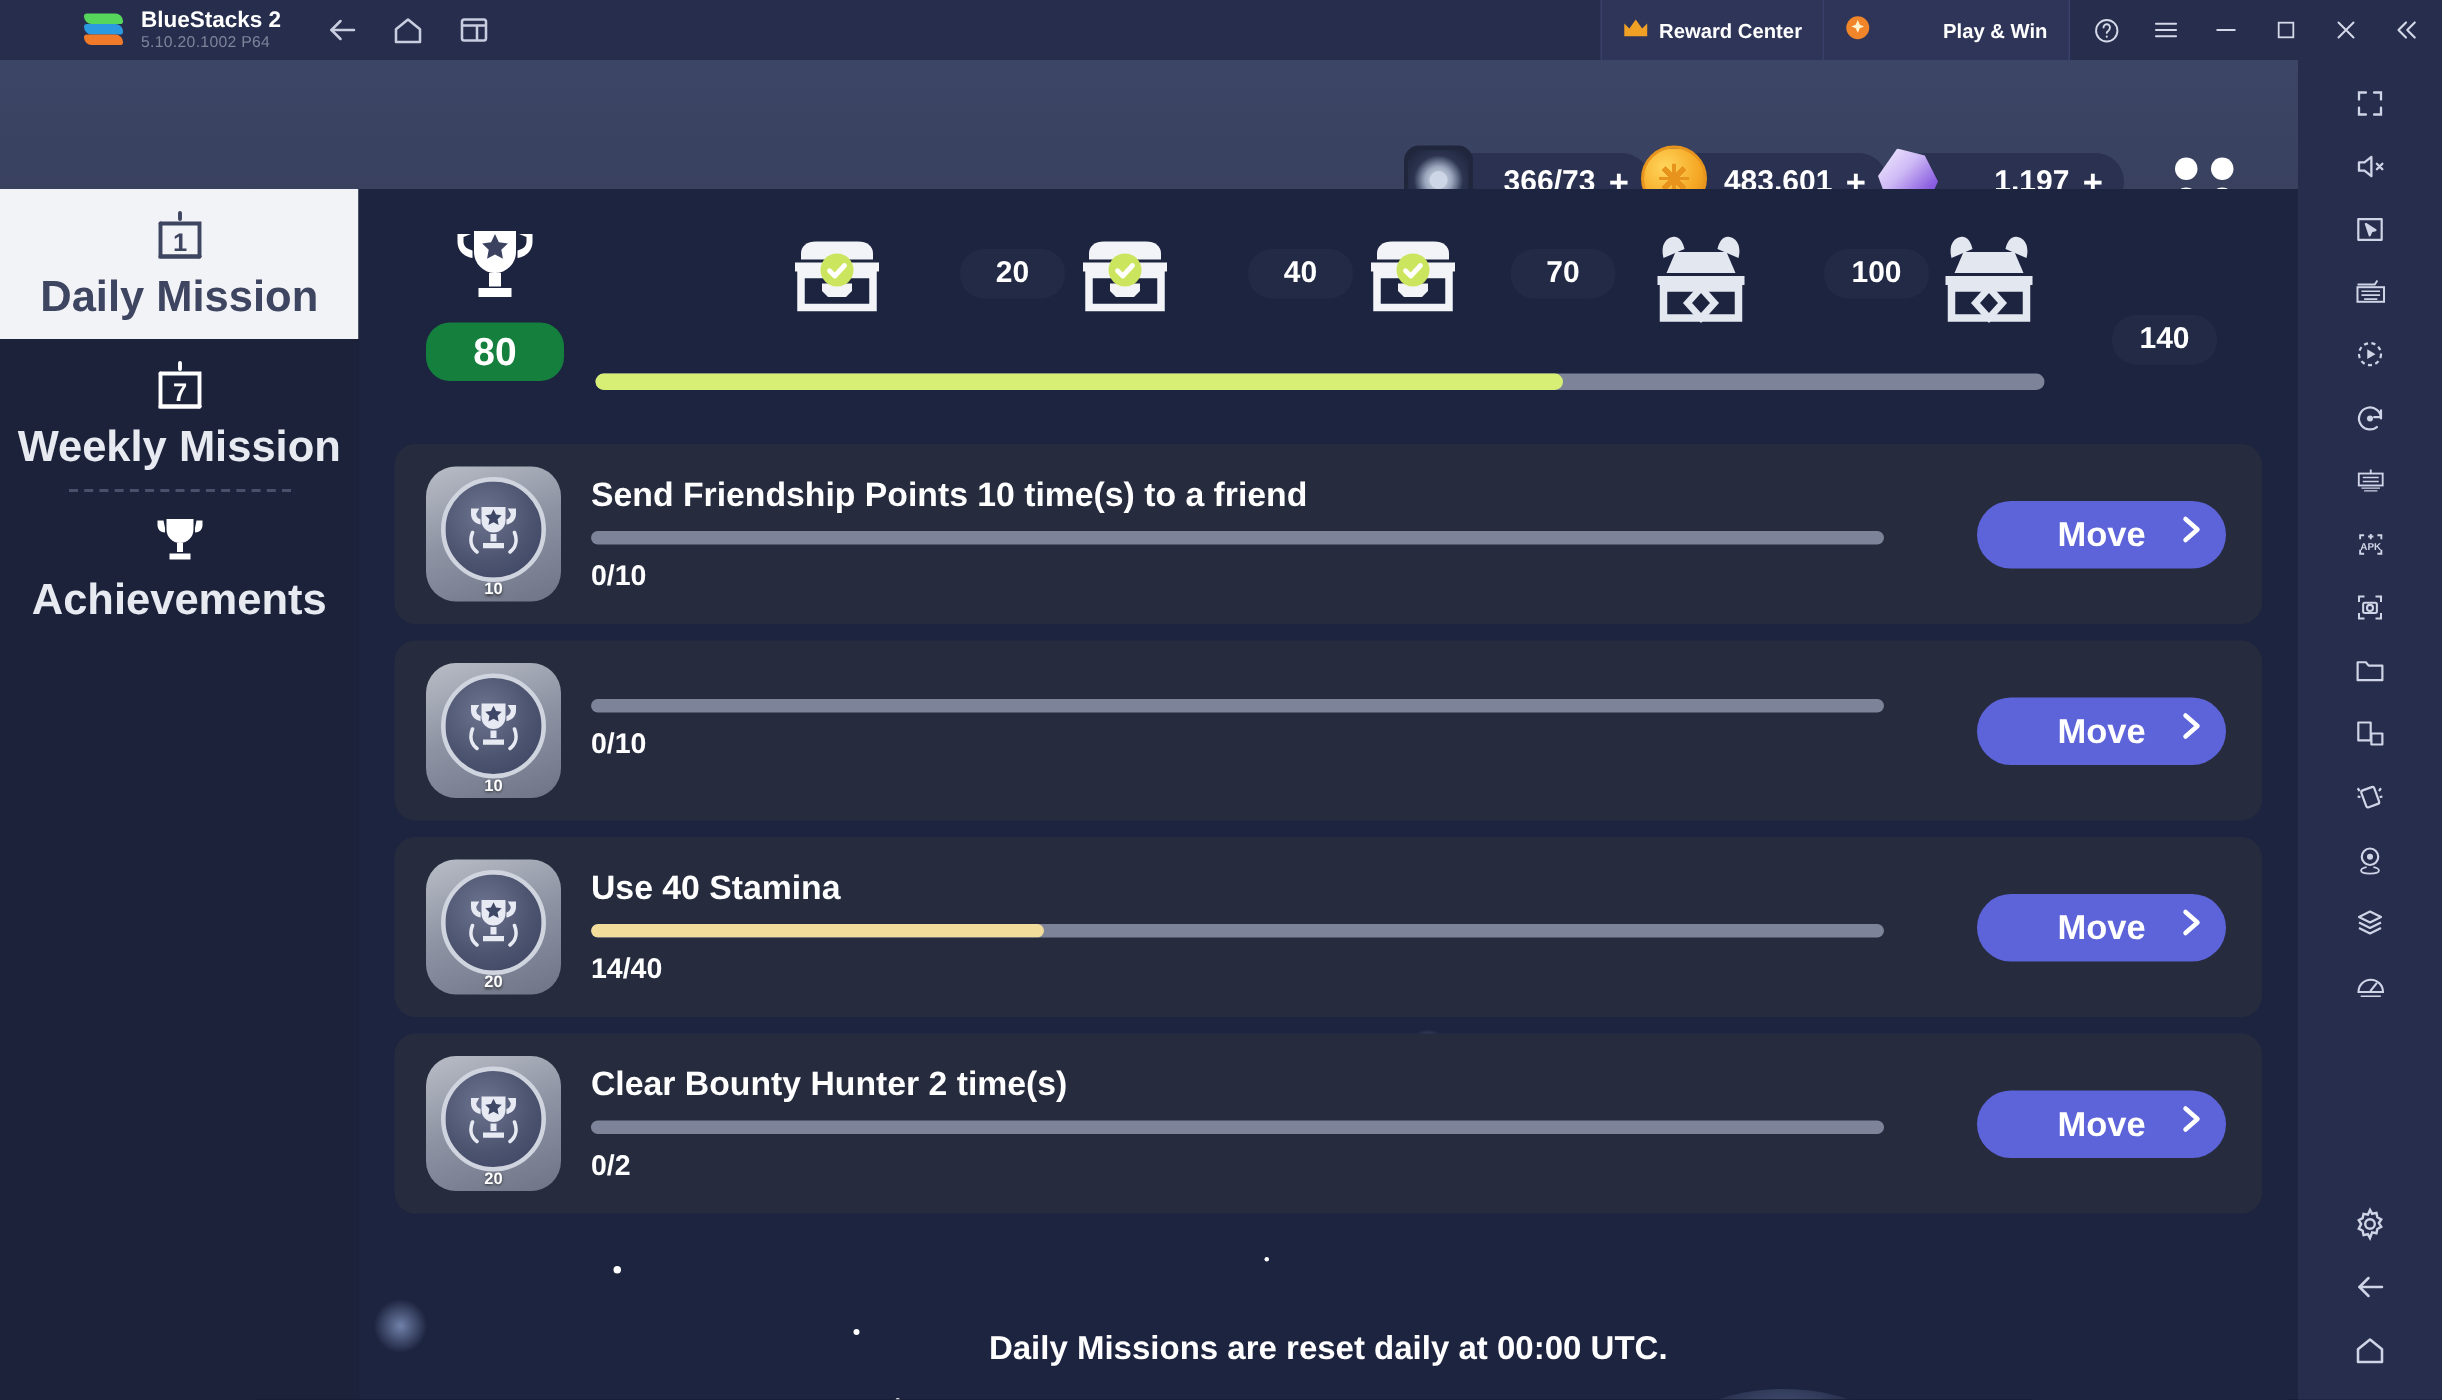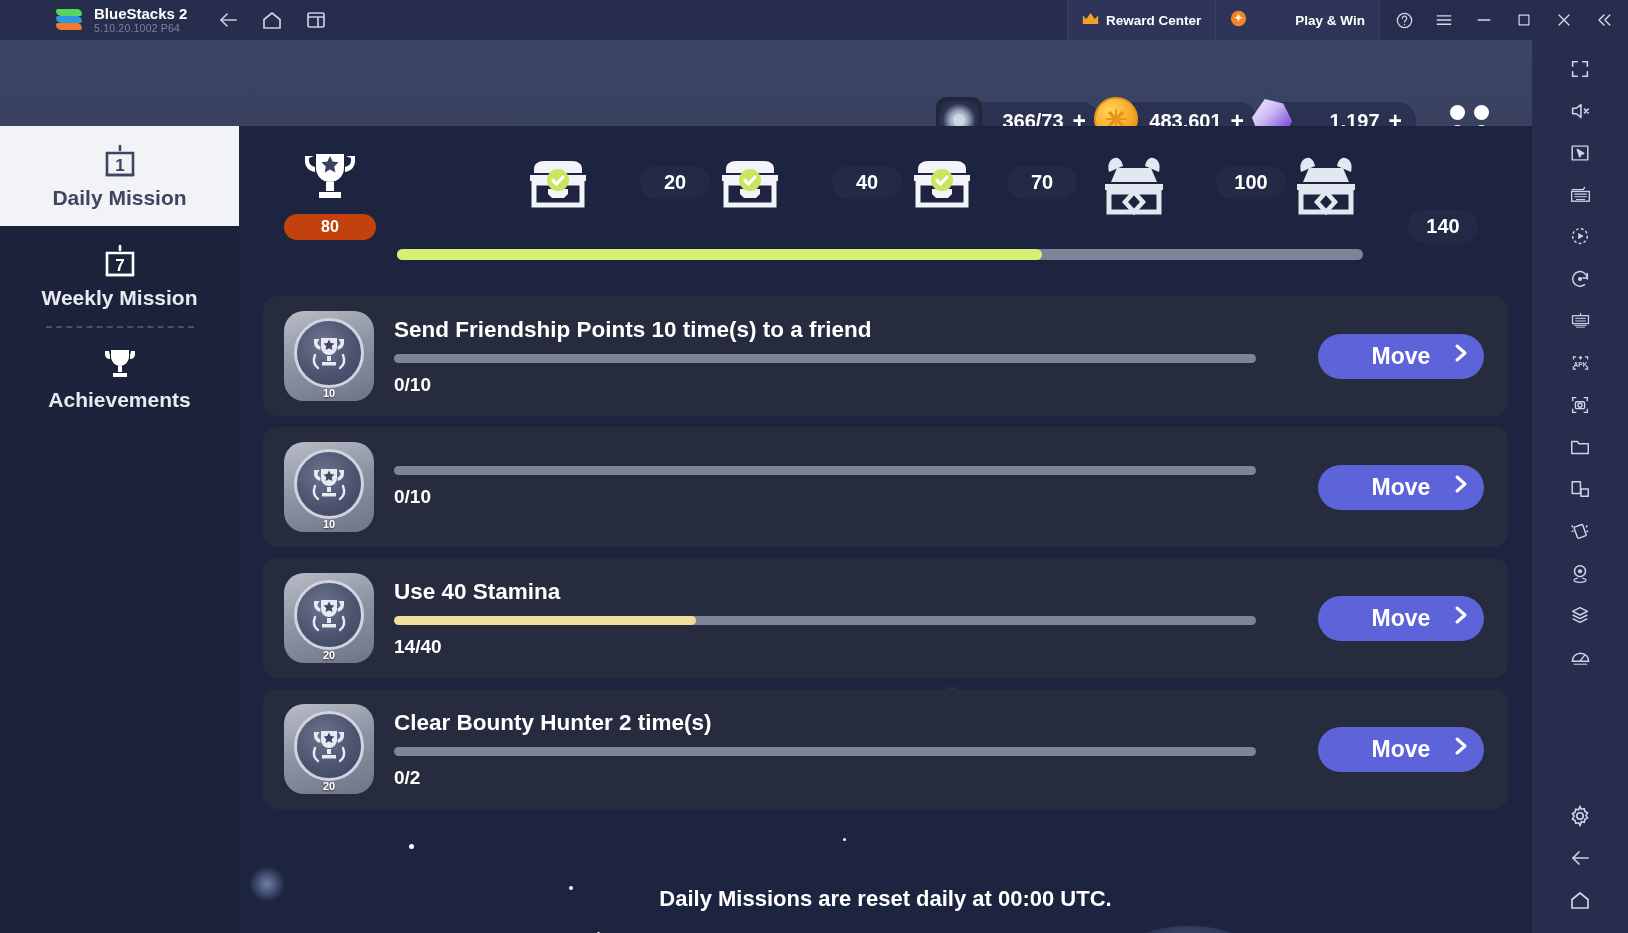--- a/index.html
+++ b/index.html
@@ -147,21 +147,21 @@
   }
   .nav-item {
     height: 100px; display: flex; flex-direction: column;
     align-items: center; justify-content: center; gap: 4px;
     cursor: pointer; position: relative;
   }
   .nav-item.active { background: #f2f3f7; }
   .nav-item.active .nav-label { color: #3e4560; }
   .nav-item.active .nav-ico { color: #3e4560; }
   .nav-ico { color: #ffffff; height: 40px; display: flex; align-items: center; justify-content: center; }
-  .nav-label { font-size: 21px; font-weight: bold; color: #e8eaf2; }
+  .nav-label { font-size: 29px; font-weight: bold; color: #e8eaf2; }
   .nav-sep {
     width: 148px; height: 0; margin: 0 auto;
     border-top: 2px dashed #49506c;
   }
 
   
   .main {
     position: absolute; left: 239px; top: 86px;
     width: 1293px; height: 807px;
     background: #1d2440;
@@ -172,22 +172,22 @@
   .glow {
     position: absolute; border-radius: 50%;
     background: radial-gradient(circle, rgba(180,205,255,.55) 0%, rgba(120,150,220,0) 70%);
   }
 
   
   .track-area { position: absolute; left: 0; top: 0; width: 1293px; height: 142px; }
   .trophy-badge { position: absolute; left: 45px; top: 20px; width: 92px; text-align: center; }
   .trophy-ico { color: #ffffff; }
   .trophy-num {
-    margin-top: 2px; background: #c2410c; color: #ffffff;
-    font-size: 16px; font-weight: bold;
+    margin-top: 2px; background: #15803d; color: #ffffff;
+    font-size: 26px; font-weight: bold;
     border-radius: 16px; padding: 4px 0; width: 92px;
   }
   .track-line {
     position: absolute; left: 158px; top: 123px;
     width: 966px; height: 11px; border-radius: 6px;
     background: #7d8499;
   }
   .track-fill { height: 11px; border-radius: 6px; background: #d6ef74; }
 
   .chest {

